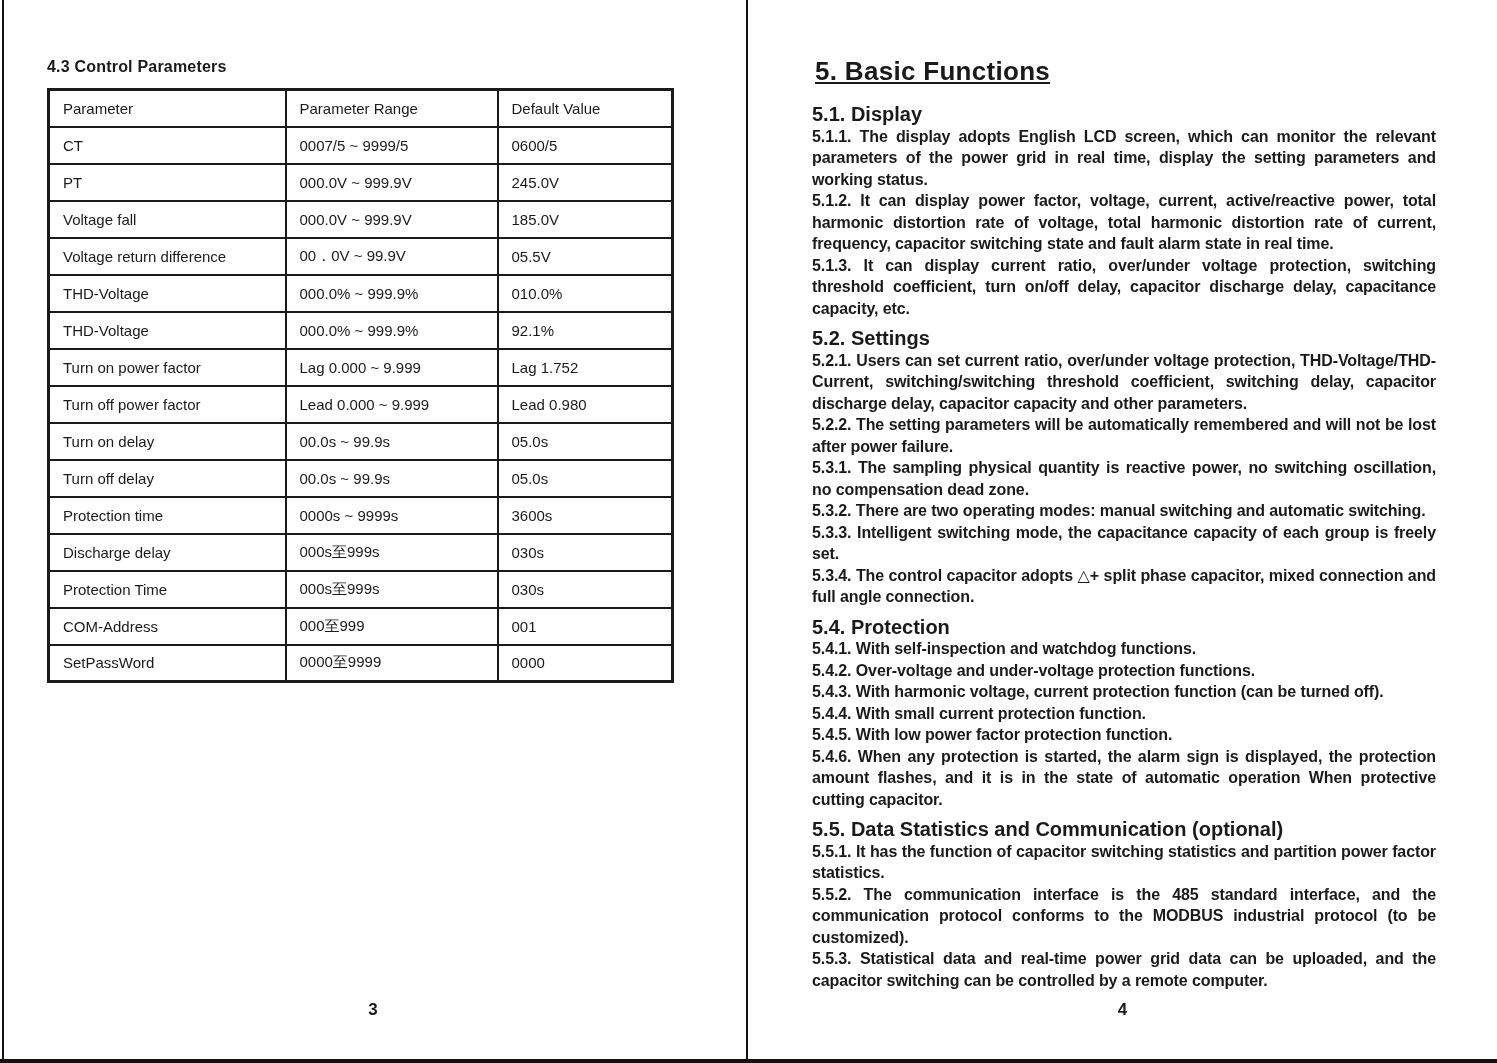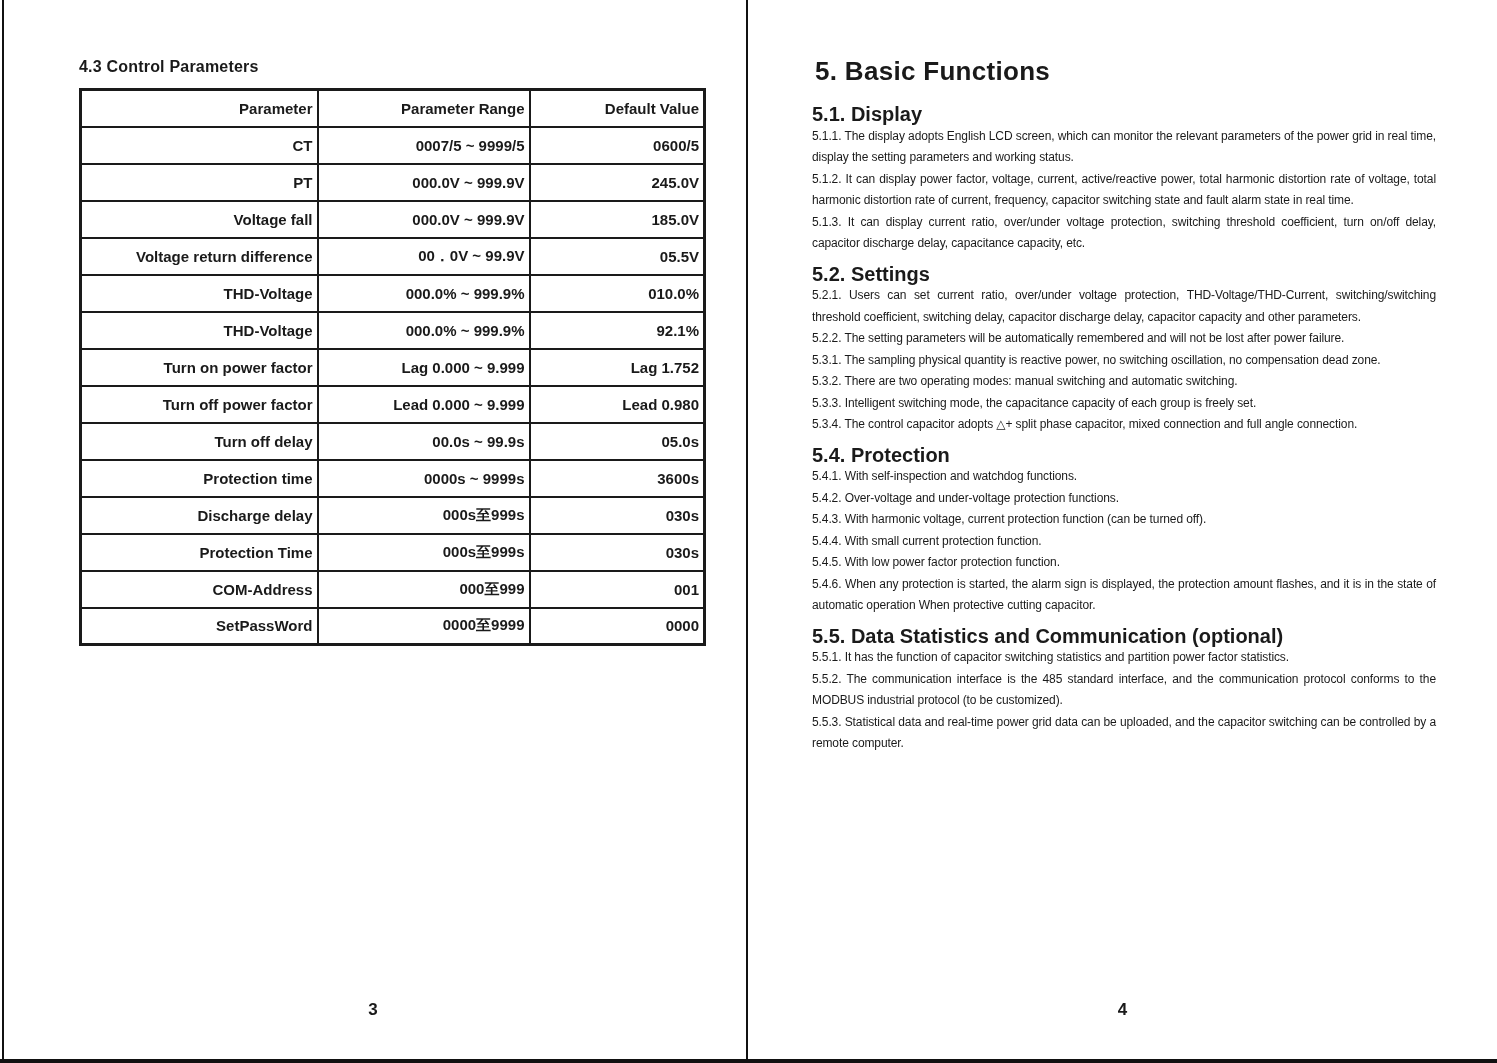--- a/index.html
+++ b/index.html
@@ -13,43 +13,43 @@
   }
 
   
   .frame-left   { position: absolute; left: 2px; top: 0; width: 2px; height: 1063px; background: #111; }
   .frame-bottom { position: absolute; left: 0; bottom: 0; width: 1497px; height: 4px; background: #111; }
   .page-divider { position: absolute; left: 746px; top: 0; width: 2px; height: 1063px; background: #111; }
 
   
   .left-page {
     position: absolute;
-    left: 79px; top: 58px;
+    left: 47px; top: 58px;
     width: 728px;
   }
   .left-title {
     font-size: 16px;
     font-weight: bold;
     margin-bottom: 12px;
     letter-spacing: 0.2px;
   }
   table.params {
     width: 624px;
     border-collapse: collapse;
     border: 3px solid #1a1a1a;
     table-layout: fixed;
   }
   table.params th, table.params td {
     border: 2px solid #1a1a1a;
-    text-align: right;
+    text-align: left;
     vertical-align: middle;
-    font-weight: bold;
+    font-weight: normal;
     font-size: 15px;
     height: 37px;
-    padding: 0 4px;
+    padding: 0 13px;
     overflow: hidden;
     white-space: nowrap;
   }
   col.c1 { width: 237px; }
   col.c2 { width: 212px; }
   col.c3 { width: 175px; }
 
   .page-number {
     position: absolute;
     top: 1000px;
@@ -65,30 +65,31 @@
     position: absolute;
     left: 812px; top: 56px;
     width: 624px;
   }
   .right-title {
     font-size: 26px;
     font-weight: bold;
     letter-spacing: 0.3px;
     margin-bottom: 17px;
     padding-left: 3px;
+    text-decoration: underline;
   }
   .section-heading {
     font-size: 20px;
     font-weight: bold;
     margin-top: 9px;
     line-height: 21.5px;
   }
   .para {
-    font-size: 12px;
-    font-weight: normal;
+    font-size: 16px;
+    font-weight: bold;
     line-height: 21.5px;
     text-align: justify;
     letter-spacing: -0.1px;
   }
 </style>
 </head>
 <body>
 
 <div class="frame-left"></div>
 <div class="page-divider"></div>
@@ -142,20 +143,25 @@
         </tr>
         <tr>
           <td>Turn on power factor</td>
           <td>Lag 0.000 ~ 9.999</td>
           <td>Lag 1.752</td>
         </tr>
         <tr>
           <td>Turn off power factor</td>
           <td>Lead 0.000 ~ 9.999</td>
           <td>Lead 0.980</td>
+        </tr>
+        <tr>
+          <td>Turn on delay</td>
+          <td>00.0s ~ 99.9s</td>
+          <td>05.0s</td>
         </tr>
         <tr>
           <td>Turn off delay</td>
           <td>00.0s ~ 99.9s</td>
           <td>05.0s</td>
         </tr>
         <tr>
           <td>Protection time</td>
           <td>0000s ~ 9999s</td>
           <td>3600s</td>

